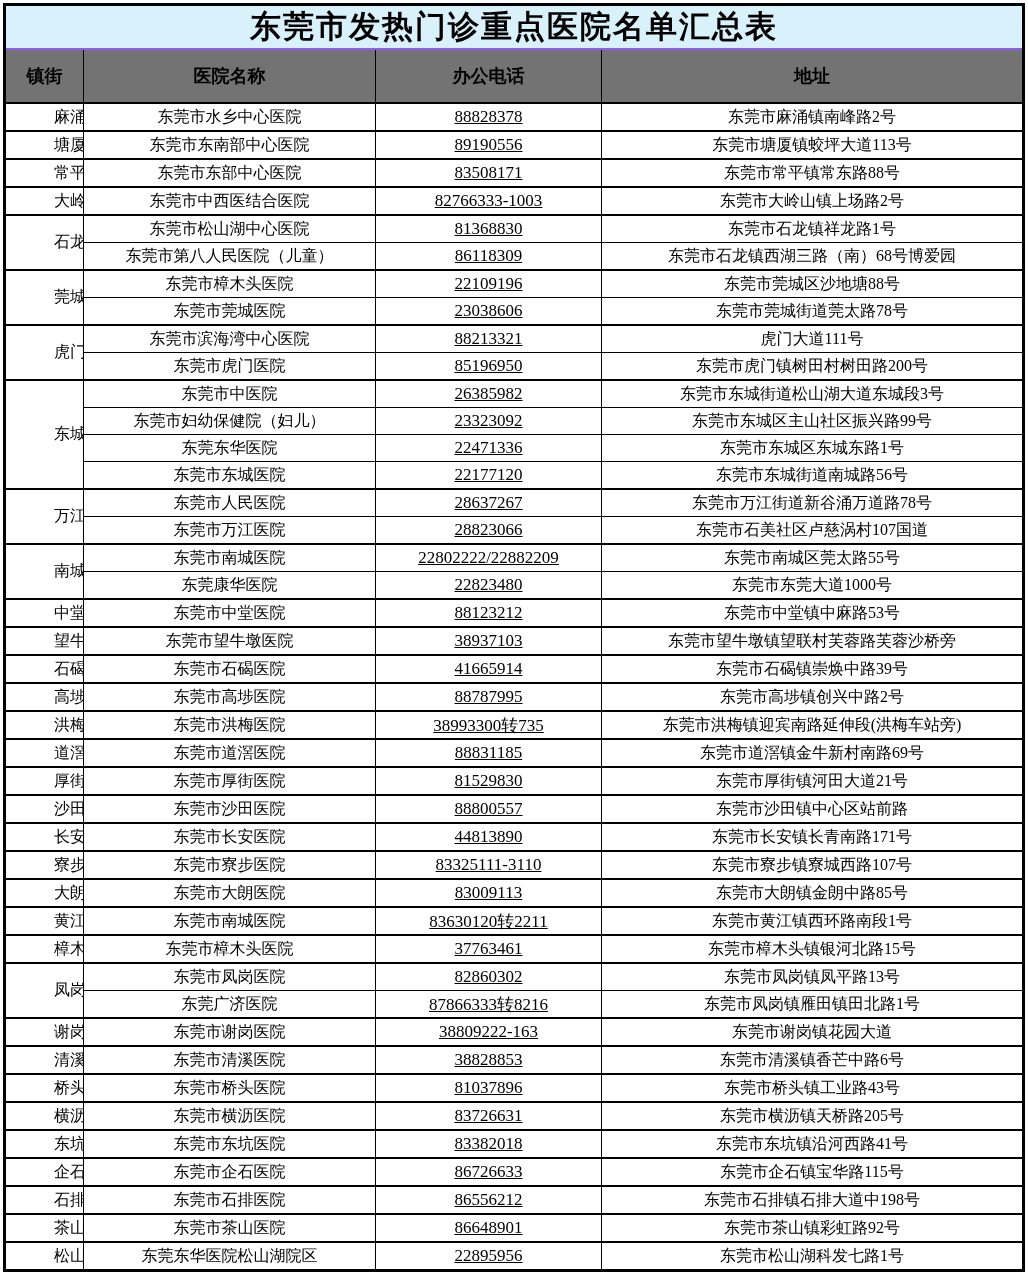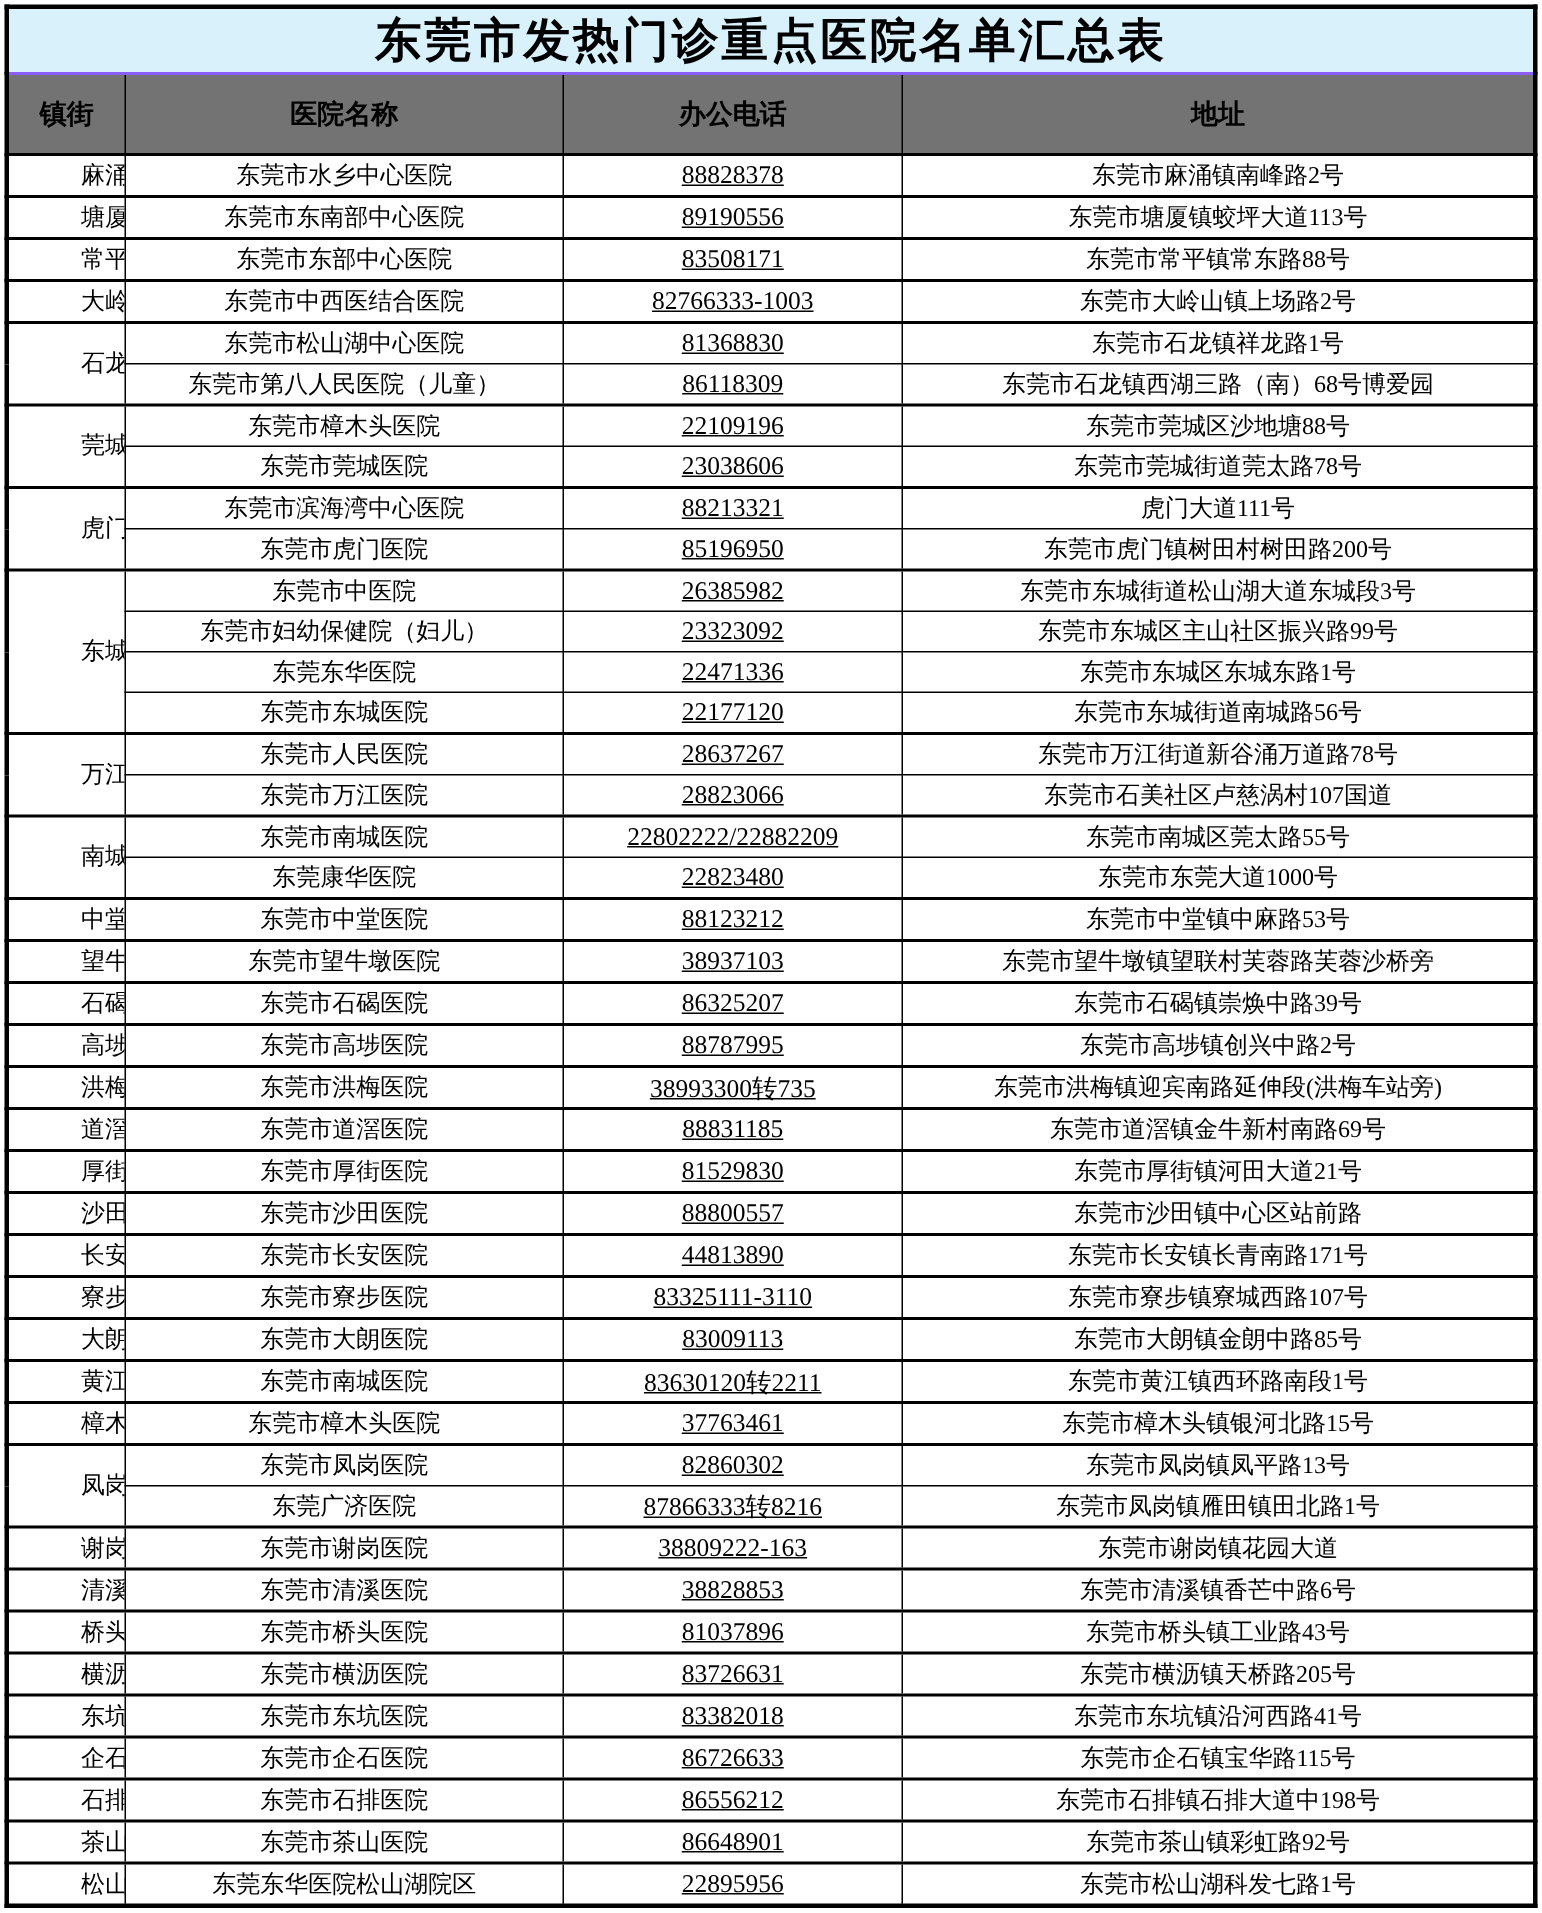--- a/index.html
+++ b/index.html
@@ -183,21 +183,21 @@
         </tr>
         <tr class="group-start">
           <td class="town" rowspan="1">望牛墩</td>
           <td class="hospital">东莞市望牛墩医院</td>
           <td class="phone">38937103</td>
           <td class="address">东莞市望牛墩镇望联村芙蓉路芙蓉沙桥旁</td>
         </tr>
         <tr class="group-start">
           <td class="town" rowspan="1">石碣</td>
           <td class="hospital">东莞市石碣医院</td>
-          <td class="phone">86325207</td>
+          <td class="phone">41665914</td>
           <td class="address">东莞市石碣镇崇焕中路39号</td>
         </tr>
         <tr class="group-start">
           <td class="town" rowspan="1">高埗</td>
           <td class="hospital">东莞市高埗医院</td>
           <td class="phone">88787995</td>
           <td class="address">东莞市高埗镇创兴中路2号</td>
         </tr>
         <tr class="group-start">
           <td class="town" rowspan="1">洪梅</td>

